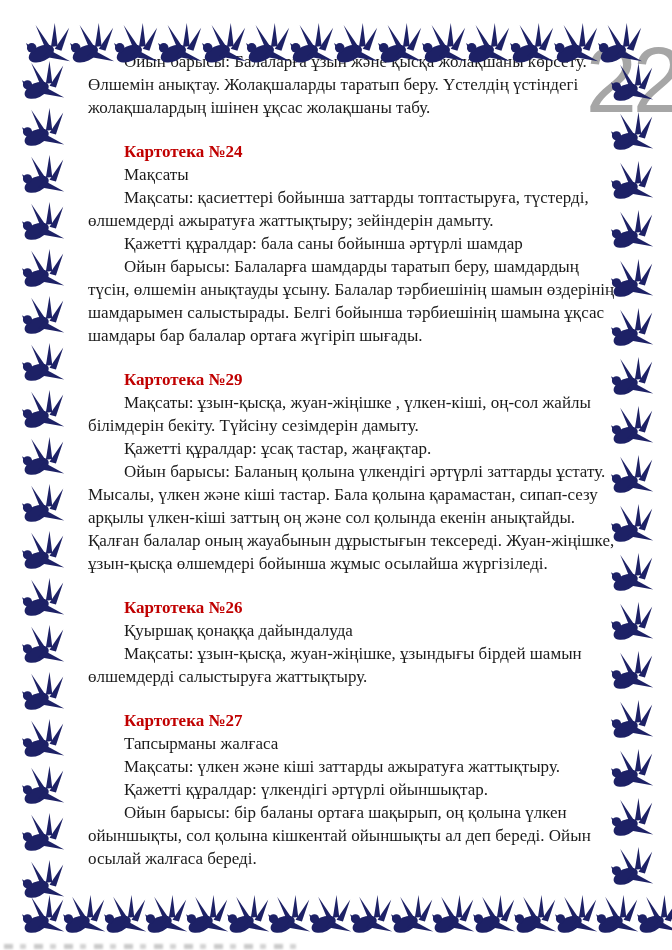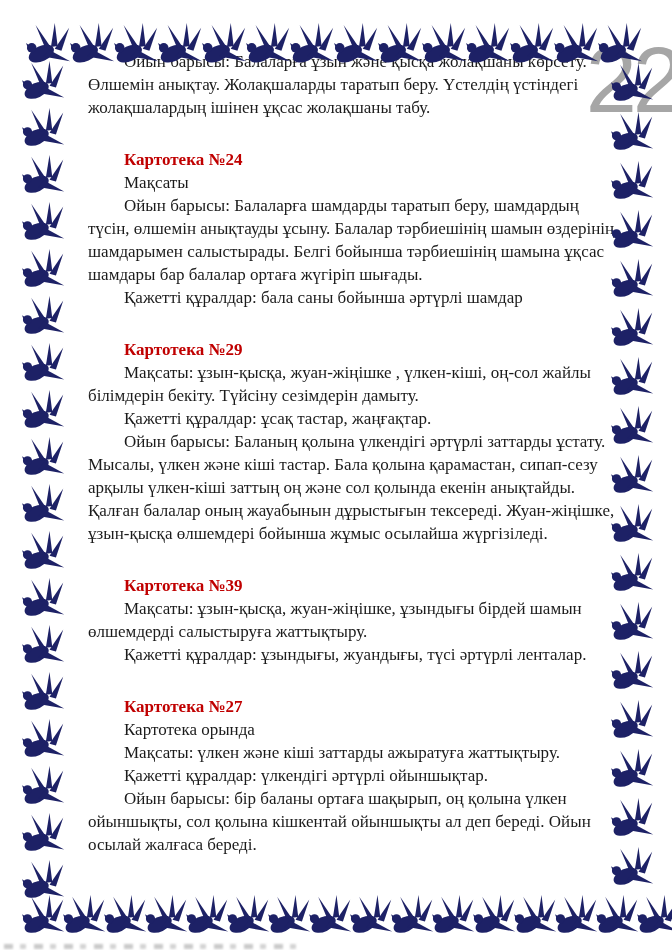--- a/index.html
+++ b/index.html
@@ -18,21 +18,21 @@
     font-size:17px;
     line-height:23px;
     color:var(--body-text,#1b1b1b);
     z-index:2;
   }
   .content p{
     margin:0;
     text-indent:36px;
   }
   .card-heading{
-    margin:29px 0 0 0;
+    margin:21px 0 0 0;
     font-size:17px;
     line-height:23px;
     font-weight:bold;
     text-indent:36px;
     color:var(--heading-red,#c00000);
   }
   
   .page-number{
     position:absolute;
     top:34px;
@@ -83,31 +83,32 @@
 
 <div class="page" style="--heading-red: #c00000; --bird-navy: #1d2166; --page-number-gray: #a6a6a6; --body-text: #1b1b1b;">
 
   <div class="page-number">22</div>
 
   <div class="content">
     <p>Ойын барысы: Балаларға ұзын және қысқа жолақшаны көрсету. Өлшемін анықтау. Жолақшаларды таратып беру. Үстелдің үстіндегі жолақшалардың ішінен ұқсас жолақшаны табу.</p>
     <div id="sections">
         <h2 class="card-heading">Картотека №24</h2>
         <p>Мақсаты</p>
+        <p>Мақсаты: қасиеттері бойынша заттарды топтастыруға, түстерді, өлшемдерді ажыратуға жаттықтыру; зейіндерін дамыту.</p>
+        <p>Қажетті құралдар: бала саны бойынша әртүрлі шамдар</p>
         <p>Ойын барысы: Балаларға шамдарды таратып беру, шамдардың түсін, өлшемін анықтауды ұсыну. Балалар тәрбиешінің шамын өздерінің шамдарымен салыстырады. Белгі бойынша тәрбиешінің шамына ұқсас шамдары бар балалар ортаға жүгіріп шығады.</p>
-        <p>Қажетті құралдар: бала саны бойынша әртүрлі шамдар</p>
         <h2 class="card-heading">Картотека №29</h2>
         <p>Мақсаты: ұзын-қысқа, жуан-жіңішке , үлкен-кіші, оң-сол жайлы білімдерін бекіту. Түйсіну сезімдерін дамыту.</p>
         <p>Қажетті құралдар: ұсақ тастар, жаңғақтар.</p>
         <p>Ойын барысы: Баланың қолына үлкендігі әртүрлі заттарды ұстату. Мысалы, үлкен және кіші тастар. Бала қолына қарамастан, сипап-сезу арқылы үлкен-кіші заттың оң және сол қолында екенін анықтайды. Қалған балалар оның жауабынын дұрыстығын тексереді. Жуан-жіңішке, ұзын-қысқа өлшемдері бойынша жұмыс осылайша жүргізіледі.</p>
-        <h2 class="card-heading">Картотека №39</h2>
+        <h2 class="card-heading">Картотека №26</h2>
+        <p>Қуыршақ қонаққа дайындалуда</p>
         <p>Мақсаты: ұзын-қысқа, жуан-жіңішке, ұзындығы бірдей шамын өлшемдерді салыстыруға жаттықтыру.</p>
-        <p>Қажетті құралдар: ұзындығы, жуандығы, түсі әртүрлі ленталар.</p>
         <h2 class="card-heading">Картотека №27</h2>
-        <p>Картотека орында</p>
+        <p>Тапсырманы жалғаса</p>
         <p>Мақсаты: үлкен және кіші заттарды ажыратуға жаттықтыру.</p>
         <p>Қажетті құралдар: үлкендігі әртүрлі ойыншықтар.</p>
         <p>Ойын барысы: бір баланы ортаға шақырып, оң қолына үлкен ойыншықты, сол қолына кішкентай ойыншықты ал деп  береді. Ойын осылай жалғаса береді.</p>
       </div>
   </div>
 
   <div id="bird-border">
       <svg viewBox="0 0 48 48" class="bird" style="left: 26px; top: 22px; width: 46px; height: 46px;">
         <use href="#bird-shape"></use>
       </svg>

